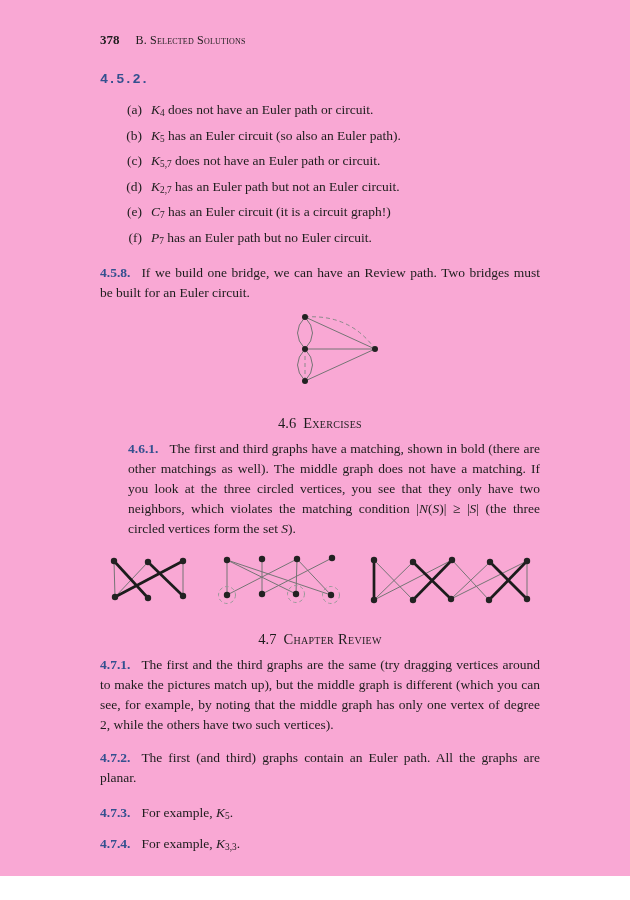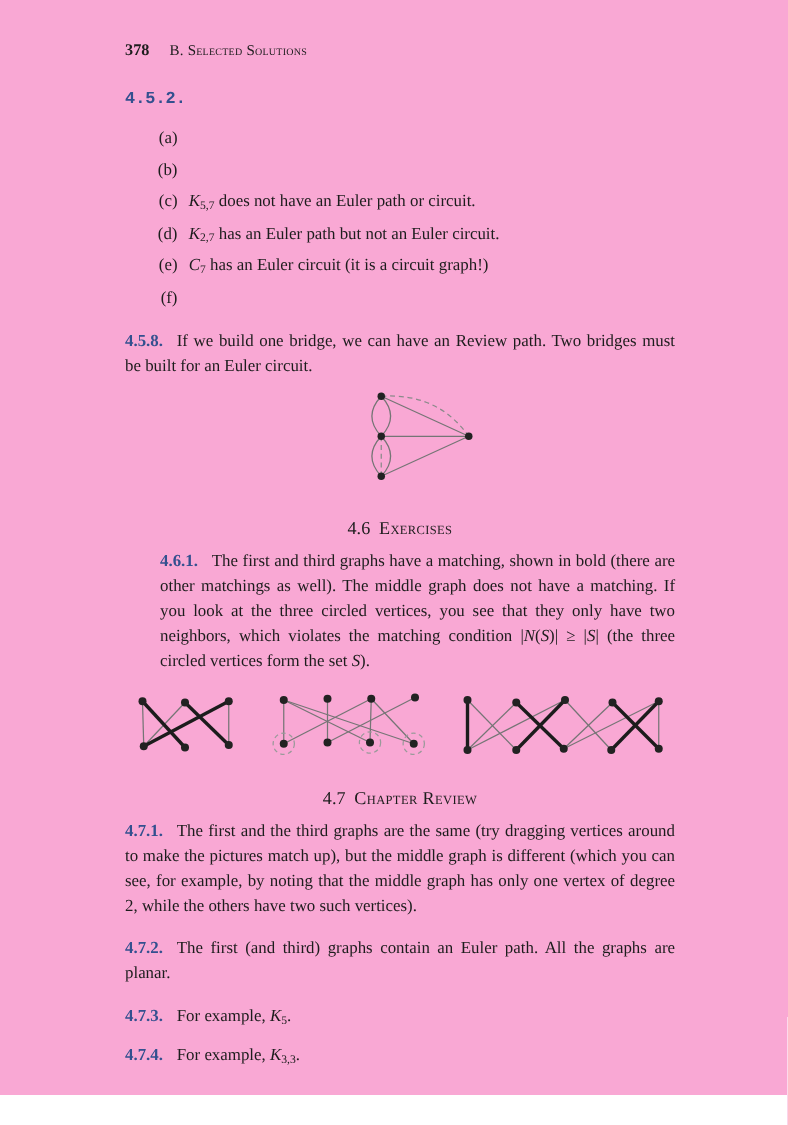--- a/index.html
+++ b/index.html
@@ -37,38 +37,41 @@
     <span class="pagenum">378</span><span class="sc">B. Selected Solutions</span>
   </div>
 
   <p class="sol" style="margin-top:0;font-family:Liberation Mono, monospace;">
     <span class="solnum">4.5.2.</span>
   </p>
 
   <div class="items">
       <div class="li">
         <span class="lilabel">(a)</span>
+        <span class="litext"><i>K</i><sub>4</sub> does not have an Euler path or circuit.</span>
       </div>
       <div class="li">
         <span class="lilabel">(b)</span>
+        <span class="litext"><i>K</i><sub>5</sub> has an Euler circuit (so also an Euler path).</span>
       </div>
       <div class="li">
         <span class="lilabel">(c)</span>
         <span class="litext"><i>K</i><sub>5,7</sub> does not have an Euler path or circuit.</span>
       </div>
       <div class="li">
         <span class="lilabel">(d)</span>
         <span class="litext"><i>K</i><sub>2,7</sub> has an Euler path but not an Euler circuit.</span>
       </div>
       <div class="li">
         <span class="lilabel">(e)</span>
         <span class="litext"><i>C</i><sub>7</sub> has an Euler circuit (it is a circuit graph!)</span>
       </div>
       <div class="li">
         <span class="lilabel">(f)</span>
+        <span class="litext"><i>P</i><sub>7</sub> has an Euler path but no Euler circuit.</span>
       </div>
     </div>
 
   <p class="sol">
     <span class="solnum">4.5.8.</span><span>If we build one bridge, we can have an Review path.  Two bridges must be built for an Euler circuit.</span>
   </p>
 
   <div class="figcenter">
     <div style="display:inline-block;"><svg width="170" height="84" viewBox="0 0 170 84">
           <path d="M 70 8 Q 55 24 70 40" fill="none" stroke="#757575" stroke-width="1"></path>

